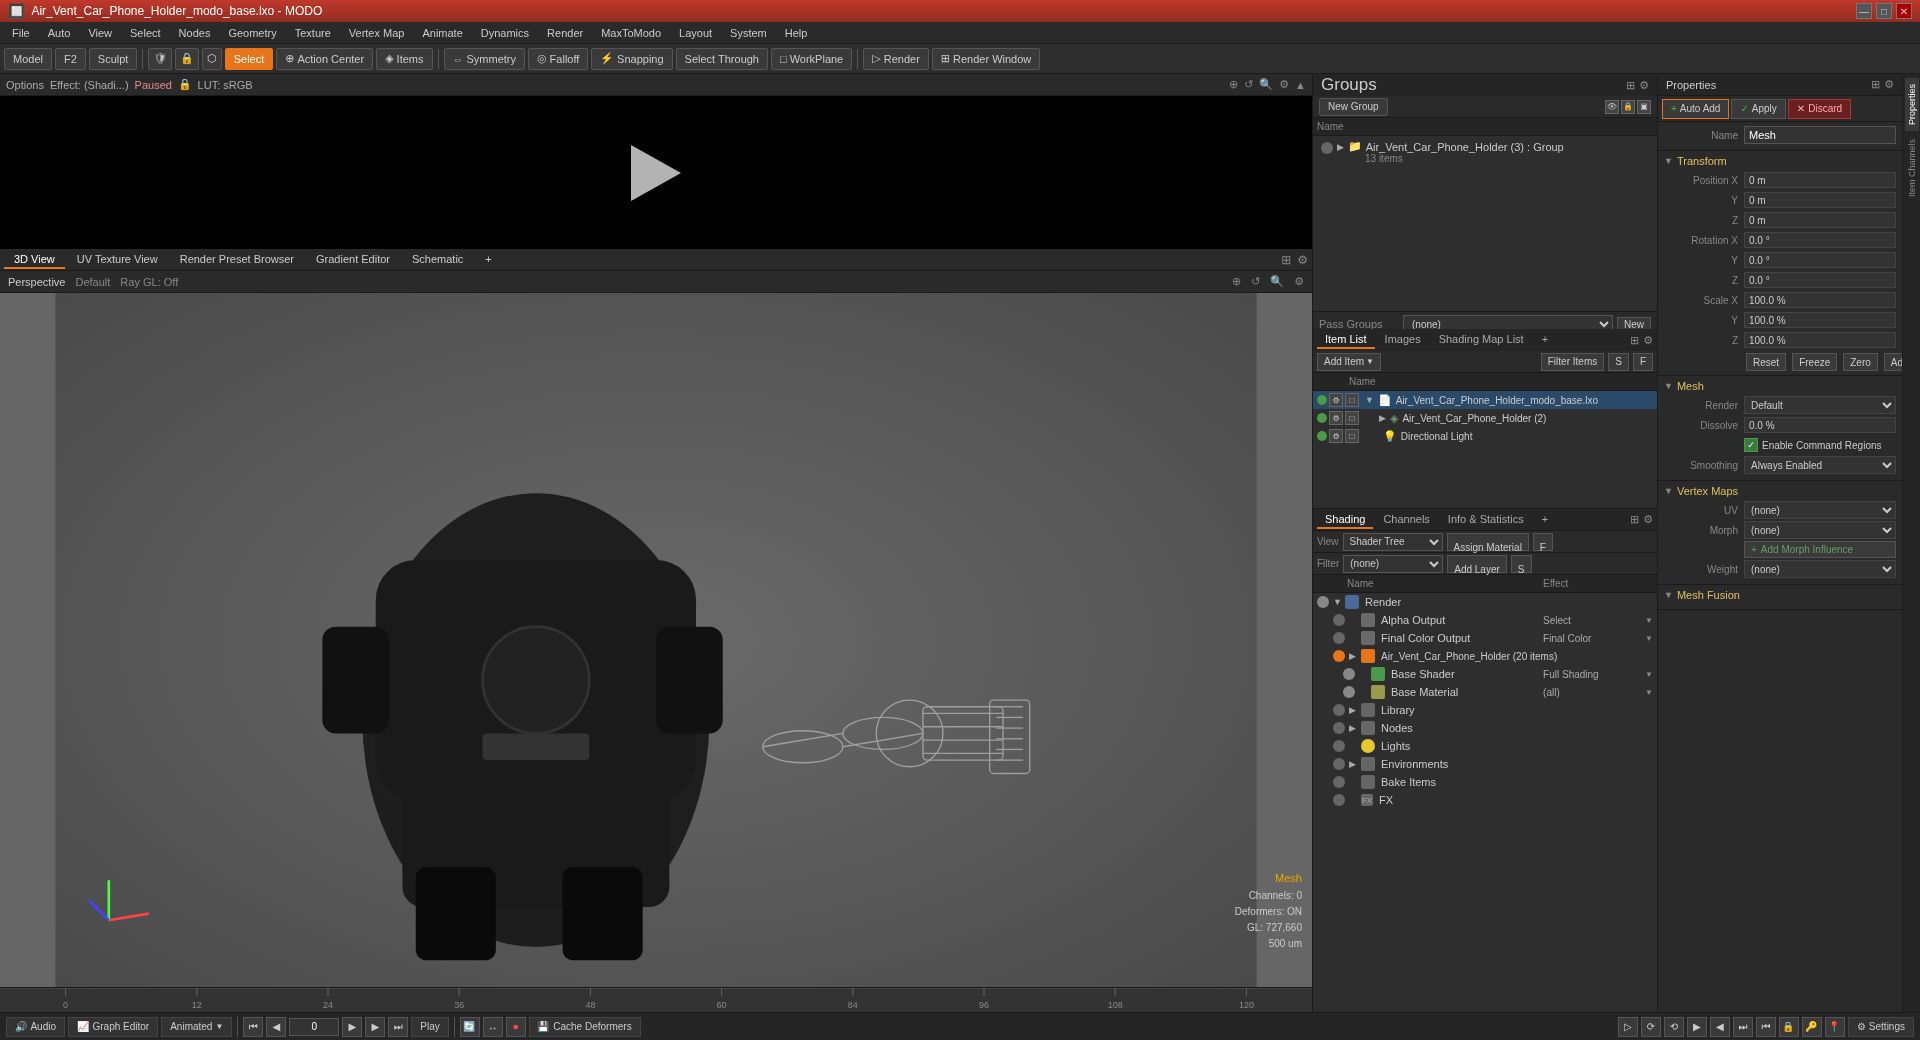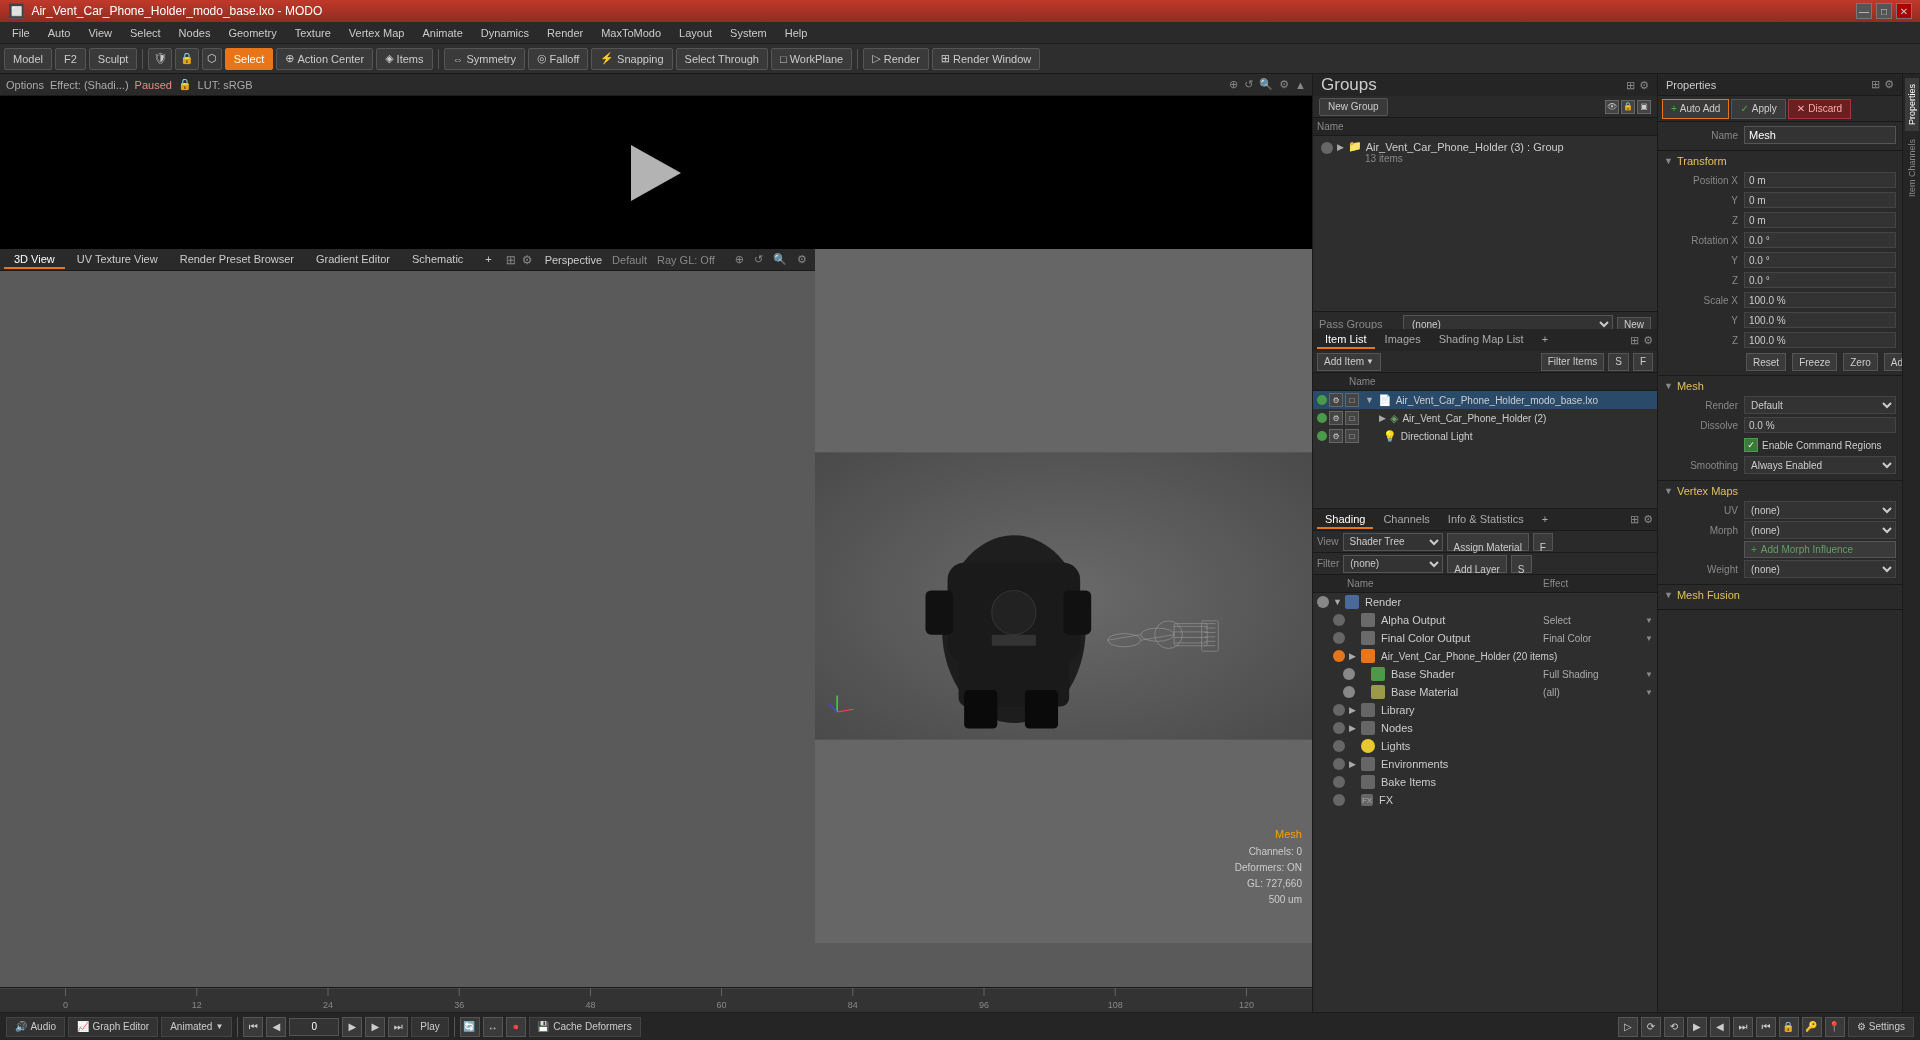--- a/index.html
+++ b/index.html
@@ -672,21 +672,21 @@
       <div id="preview-content">
         <div style="width:0; height:0; border-left:50px solid rgba(255,255,255,0.7); border-top:28px solid transparent; border-bottom:28px solid transparent; cursor:pointer;"></div>
       </div>
 
       <div style="height:22px; background:#2a2a2a; display:flex; align-items:center; padding:0 6px; gap:8px; border-top:1px solid #1a1a1a;">
         <span style="font-size:11px; color:#aaa;">(Render Camera)</span>
         <span style="font-size:11px; color:#aaa;">Shading: Full</span>
       </div>
     </div>
 
-    <div id="viewport-area" style="flex:1; display:flex; ">
+    <div id="viewport-area" style="flex:1; display:flex; flex-direction:column;">
       <div id="viewport-tabs">
         <span class="vp-tab active">3D View</span>
         <span class="vp-tab">UV Texture View</span>
         <span class="vp-tab">Render Preset Browser</span>
         <span class="vp-tab">Gradient Editor</span>
         <span class="vp-tab">Schematic</span>
         <span class="vp-tab">+</span>
         <div style="flex:1;"></div>
         <span style="color:#888; font-size:12px; cursor:pointer;">⊞</span>
         <span style="color:#888; font-size:12px; cursor:pointer; margin-left:4px;">⚙</span>

